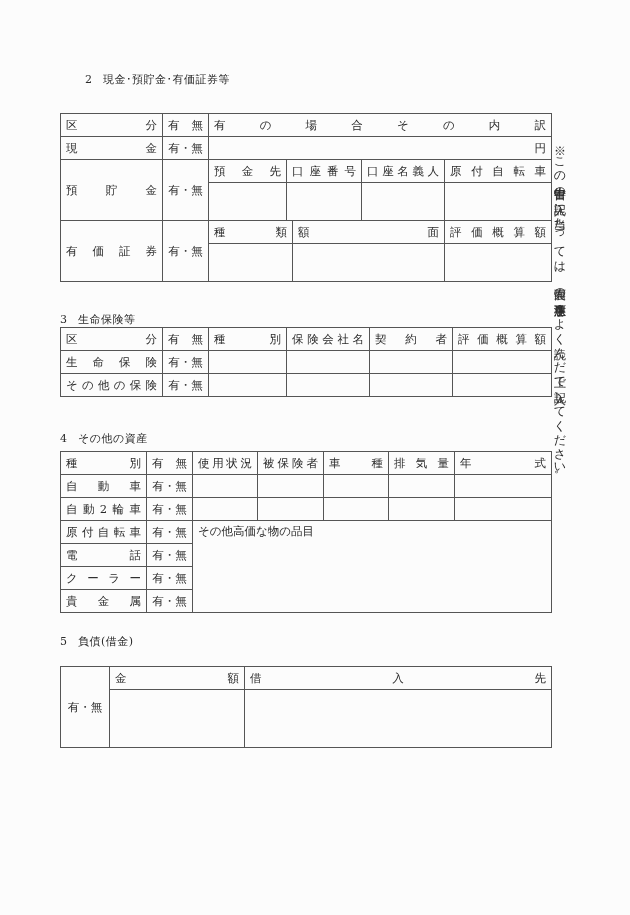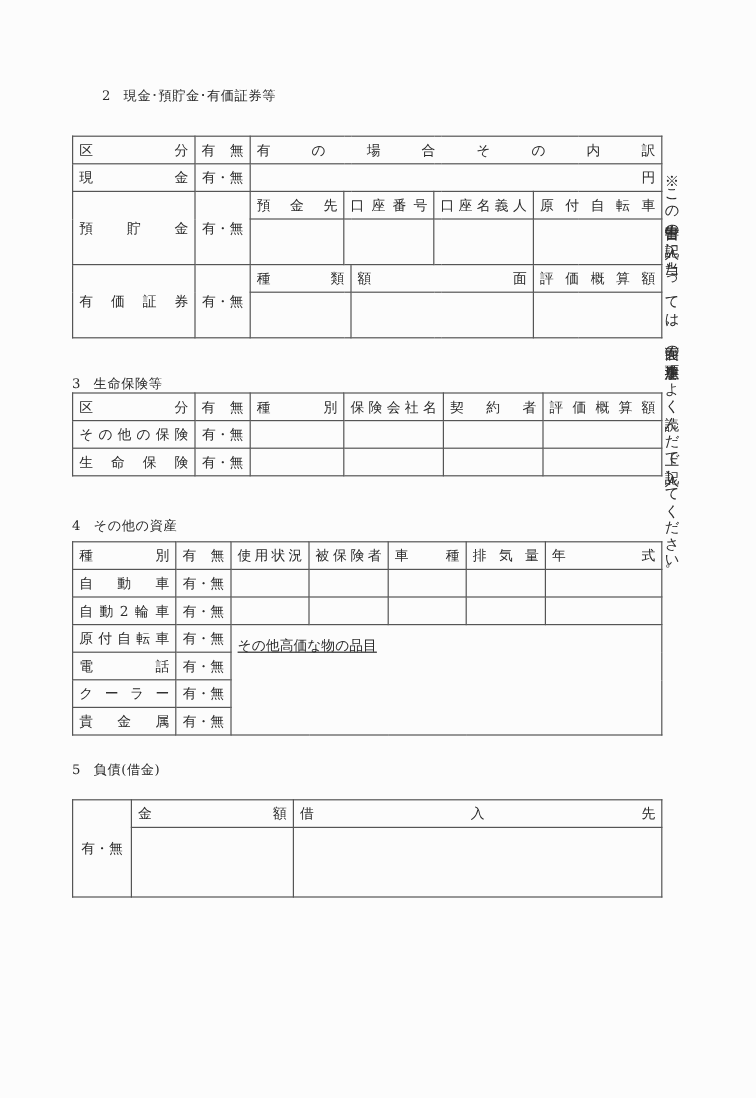--- a/index.html
+++ b/index.html
@@ -5,21 +5,21 @@
   html, body { margin: 0; padding: 0; background: #fcfcfc; }
   body { width: 630px; height: 915px; position: relative; overflow: hidden;
          font-family: "DejaVu Serif", "Liberation Serif", serif; color: #2a2a2a; }
   .sec-title { position: absolute; left: 60px; font-size: 11px; letter-spacing: 0.5px; }
   .sec-title .num { display: inline-block; width: 18px; }
   table { position: absolute; border-collapse: collapse; table-layout: fixed; }
   td { border: 1px solid #555; font-size: 11.5px; padding: 0 5px; height: 22px; vertical-align: middle; white-space: nowrap; overflow: hidden; }
   .j { text-align: justify; text-align-last: justify; }
   .c { text-align: center; margin-left: 22px; }
   .r { text-align: right; }
-  .top { vertical-align: top; padding-top: 10px; text-decoration: underline; }
+  .top { vertical-align: top; padding-top: 3px; }
   .vnote { position: absolute; left: 553px; top: 137px; writing-mode: vertical-rl;
            font-size: 12px; line-height: 14px; letter-spacing: 0.5px; color: #2a2a2a; }
 </style>
 </head>
 <body>
 
 <div class="sec-title" style="top:72px;margin-left:25px;">
   <span class="num">2</span><span>現金･預貯金･有価証券等</span>
 </div>
 <table style="left:60px; top:113px; width:491px;">
@@ -89,29 +89,29 @@
   <tbody>
       <tr>
     <td class="j">区分</td>
     <td class="j">有無</td>
     <td class="j">種別</td>
     <td class="j">保険会社名</td>
     <td class="j">契約者</td>
     <td class="j">評価概算額</td>
   </tr>
   <tr>
+    <td class="j">生命保険</td>
+    <td class="c">有・無</td>
+    <td></td>
+    <td></td>
+    <td></td>
+    <td></td>
+  </tr>
+  <tr>
     <td class="j">その他の保険</td>
-    <td class="c">有・無</td>
-    <td></td>
-    <td></td>
-    <td></td>
-    <td></td>
-  </tr>
-  <tr>
-    <td class="j">生命保険</td>
     <td class="c">有・無</td>
     <td></td>
     <td></td>
     <td></td>
     <td></td>
   </tr>
 </tbody>
   </table>
 
 <div class="sec-title" style="top:431px;">

